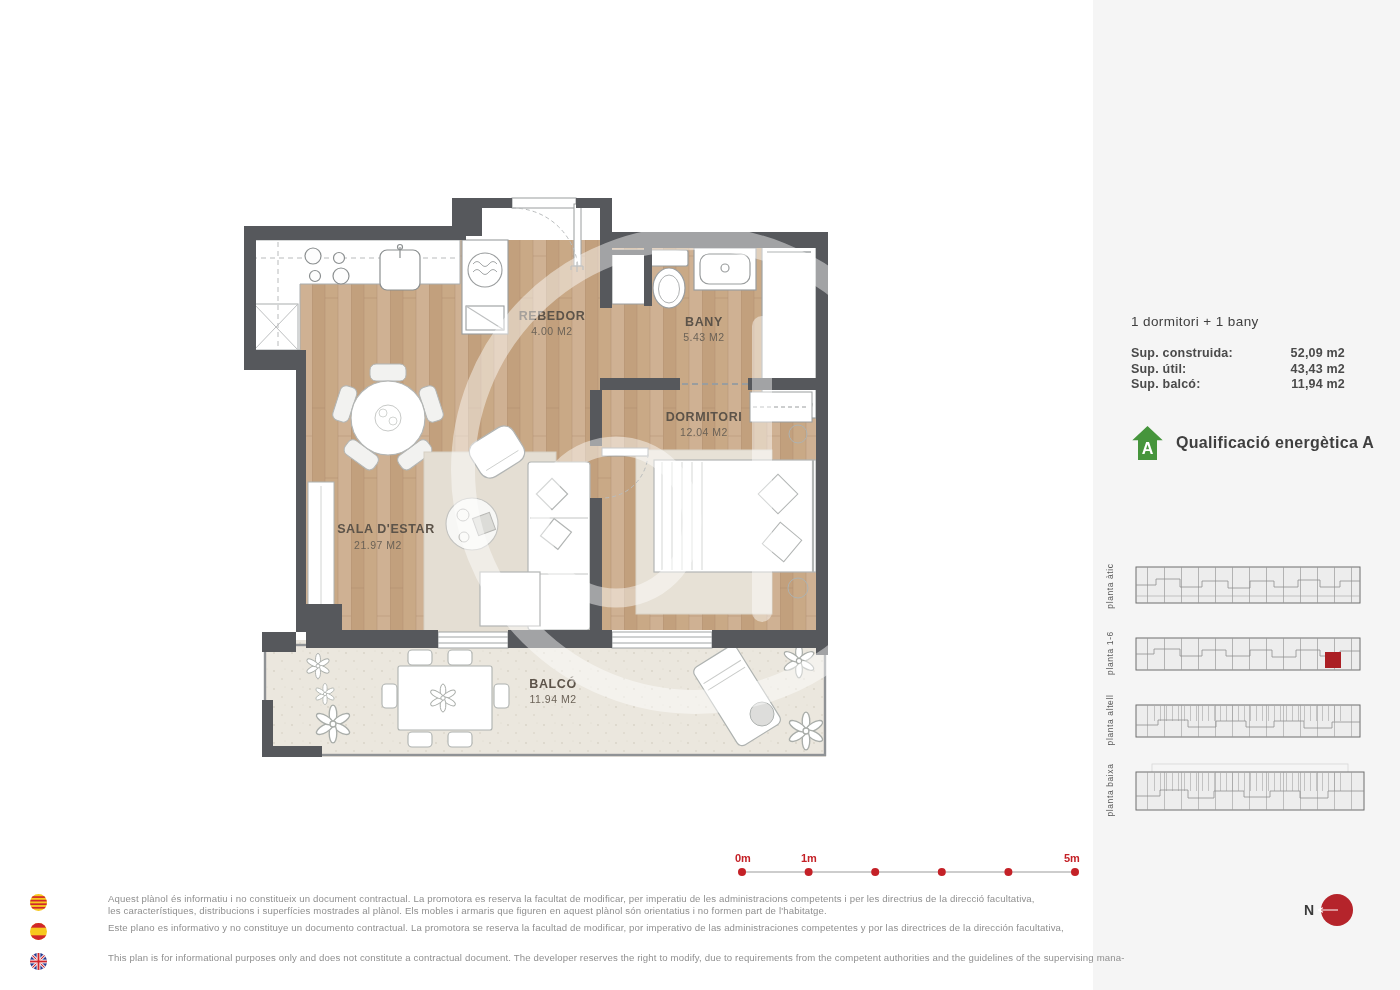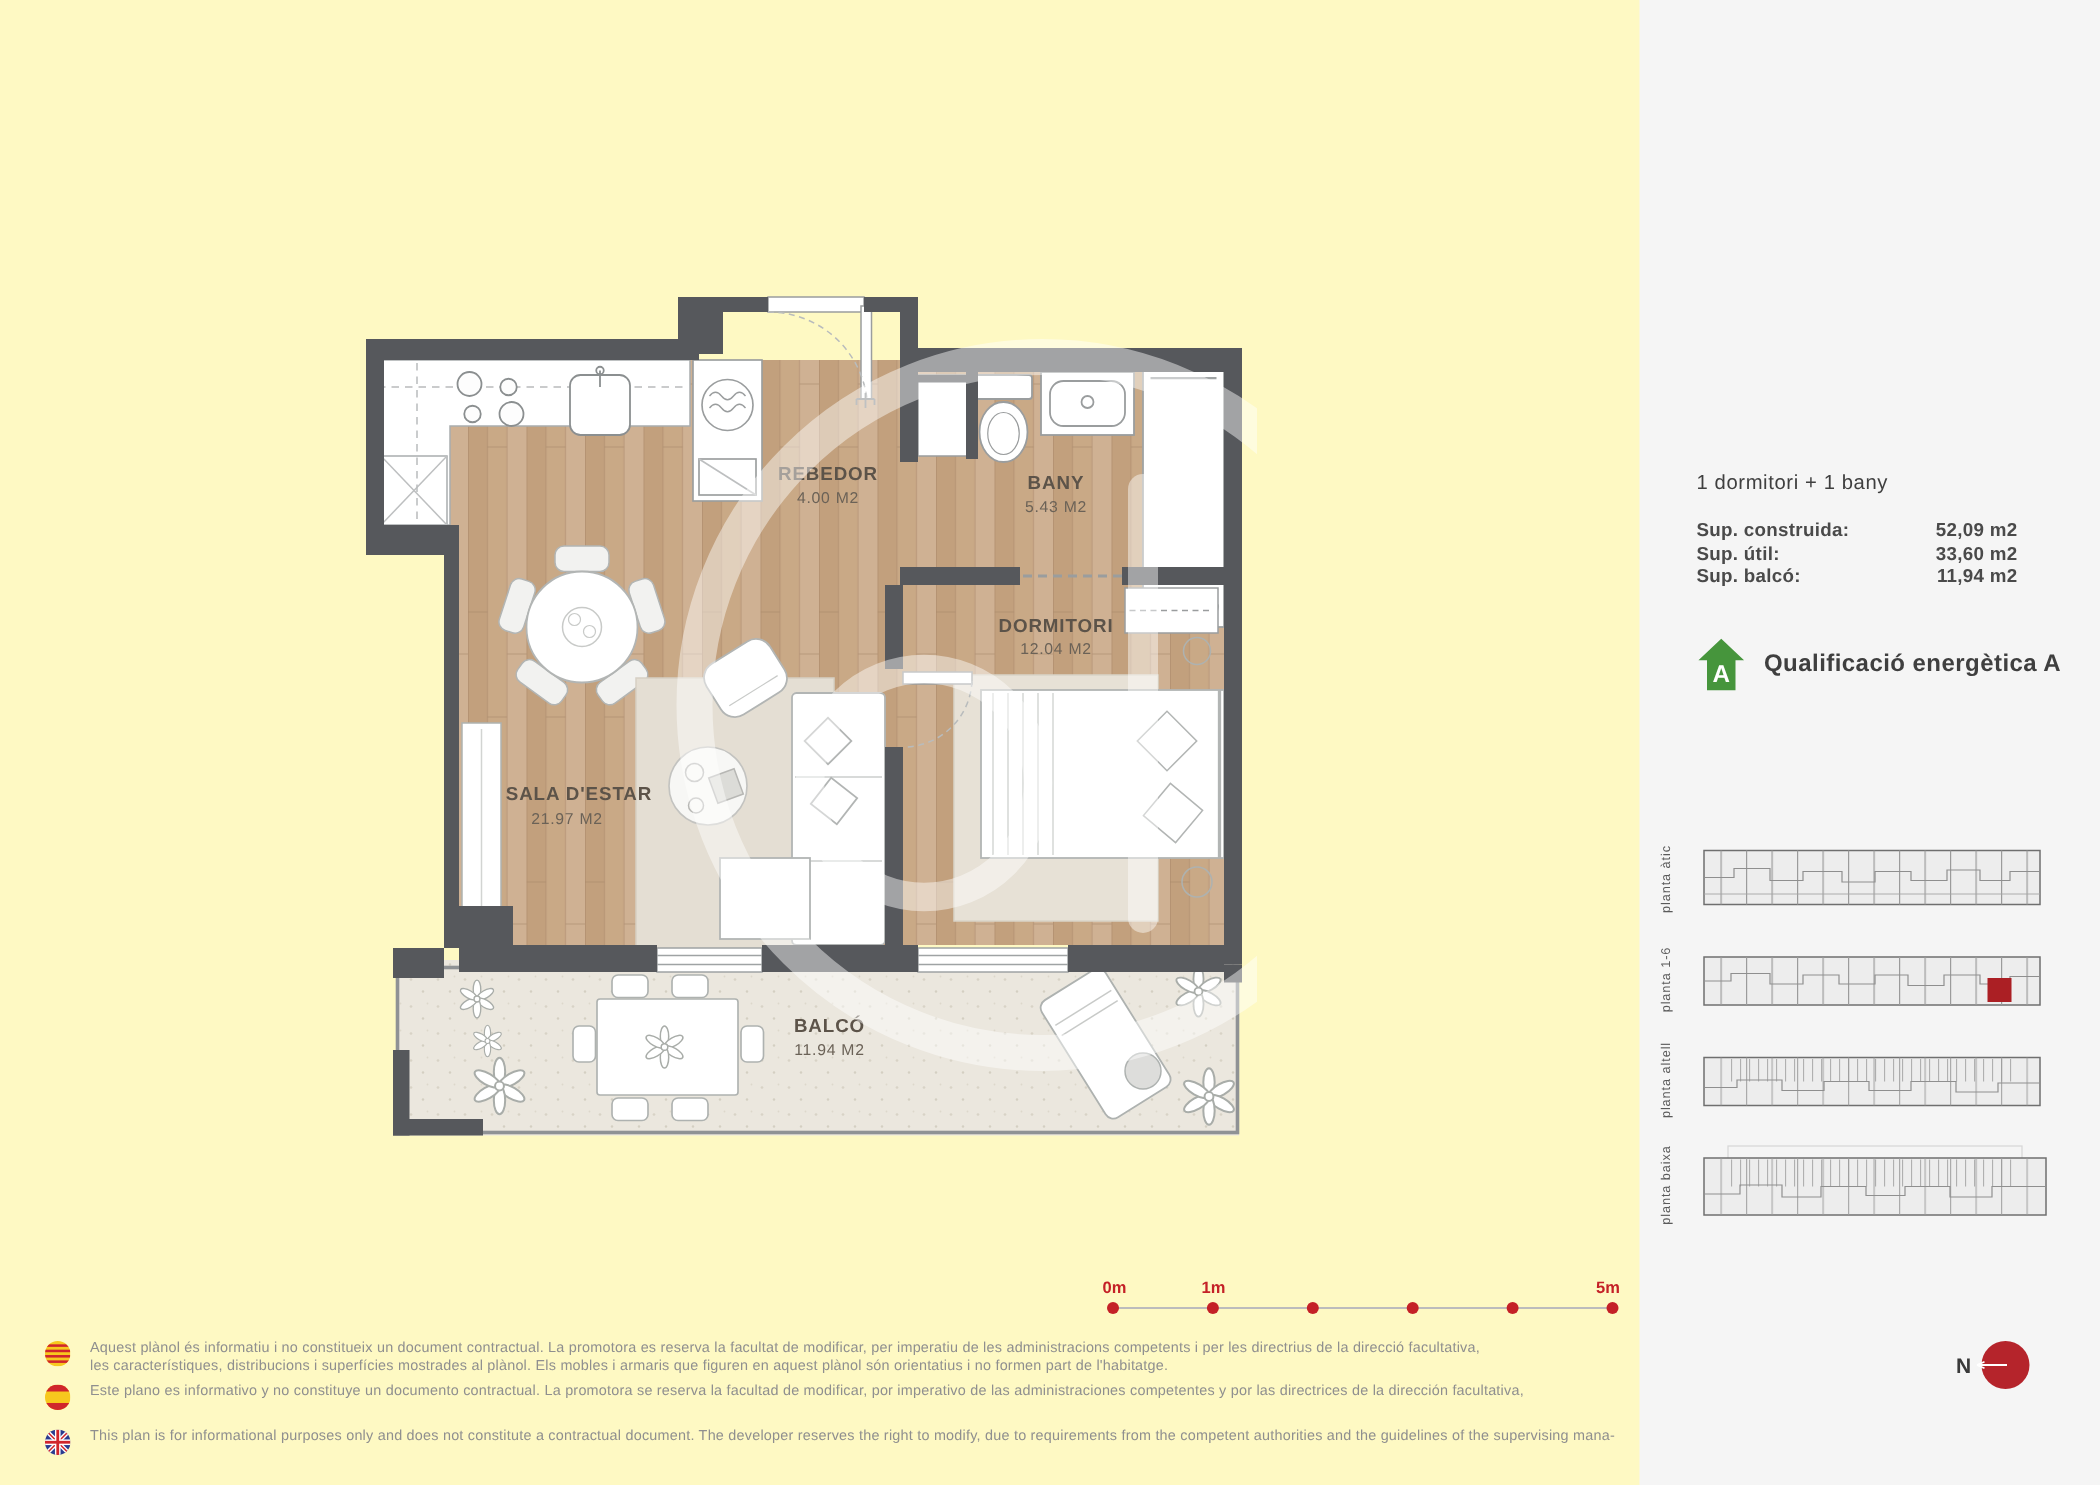--- a/index.html
+++ b/index.html
@@ -1,31 +1,31 @@
 <!DOCTYPE html>
 <html><head>
 <meta charset="utf-8">
 <style>
   html,body{margin:0;padding:0;background:#e9e9e9;}
-  #root{position:relative;width:1400px;height:990px;background:#fef9c3;overflow:hidden;
+  #root{position:relative;width:1400px;height:990px;background:#ffffff;overflow:hidden;
         font-family:"Liberation Sans",sans-serif;}
   .abs{position:absolute;}
   
   #side-panel{left:1093px;top:0;width:307px;height:990px;background:#f5f5f5;}
   #apt-title{left:1131px;top:314px;font-size:13.5px;font-weight:400;color:#3f3f3f;letter-spacing:.4px;}
   #area-table{left:1131px;top:346px;width:214px;font-size:12.5px;font-weight:700;color:#4a4a4a;}
   .area-row{display:flex;justify-content:space-between;line-height:15.5px;letter-spacing:.2px;text-align:right;}
   #energy-row{left:1131px;top:424px;display:flex;align-items:center;gap:12px;}
   #energy-label{font-size:16px;font-weight:700;color:#3f3f3f;letter-spacing:.3px;}
   .floor-label{position:absolute;width:90px;height:12px;text-align:center;transform:rotate(-90deg);
                font-size:8.5px;color:#5a5a5a;letter-spacing:.6px;}
   
   .disc-row{position:absolute;left:30px;display:flex;gap:13px;align-items:flex-start;}
   .disc-row svg{flex:0 0 auto;margin-top:1px;}
-  .disc-text{font-size:9.6px;line-height:11.5px;color:#8f8f8f;letter-spacing:.15px;white-space:nowrap;}
+  .disc-text{font-size:9.6px;line-height:11.5px;color:#8f8f8f;letter-spacing:.15px;white-space:nowrap;margin-left:48px;}
   text{font-family:"Liberation Sans",sans-serif;}
   .room-name{font-size:12.5px;font-weight:700;fill:#5c5349;letter-spacing:.6px;}
   .room-area{font-size:10.5px;font-weight:400;fill:#6b6257;letter-spacing:.5px;}
 </style>
 </head>
 <body>
 
 <div id="root">
 
   <div class="abs" id="side-panel"></div>
@@ -317,21 +317,21 @@
 
   <div class="abs" id="apt-title">1 dormitori + 1 bany</div>
 
   <div class="abs" id="area-table">
     <div class="area-row">
       <span>Sup. construida:</span>
       <span>52,09 m2</span>
     </div>
     <div class="area-row">
       <span>Sup. útil:</span>
-      <span>33,60 m2</span>
+      <span>43,43 m2</span>
     </div>
     <div class="area-row">
       <span>Sup. balcó:</span>
       <span>11,94 m2</span>
     </div>
   </div>
 
   <div class="abs" id="energy-row">
     <svg width="33" height="38" viewBox="0 0 34 40">
       <polygon points="17,2 33,17 27,17 27,38 7,38 7,17 1,17" fill="#46953c"></polygon>

